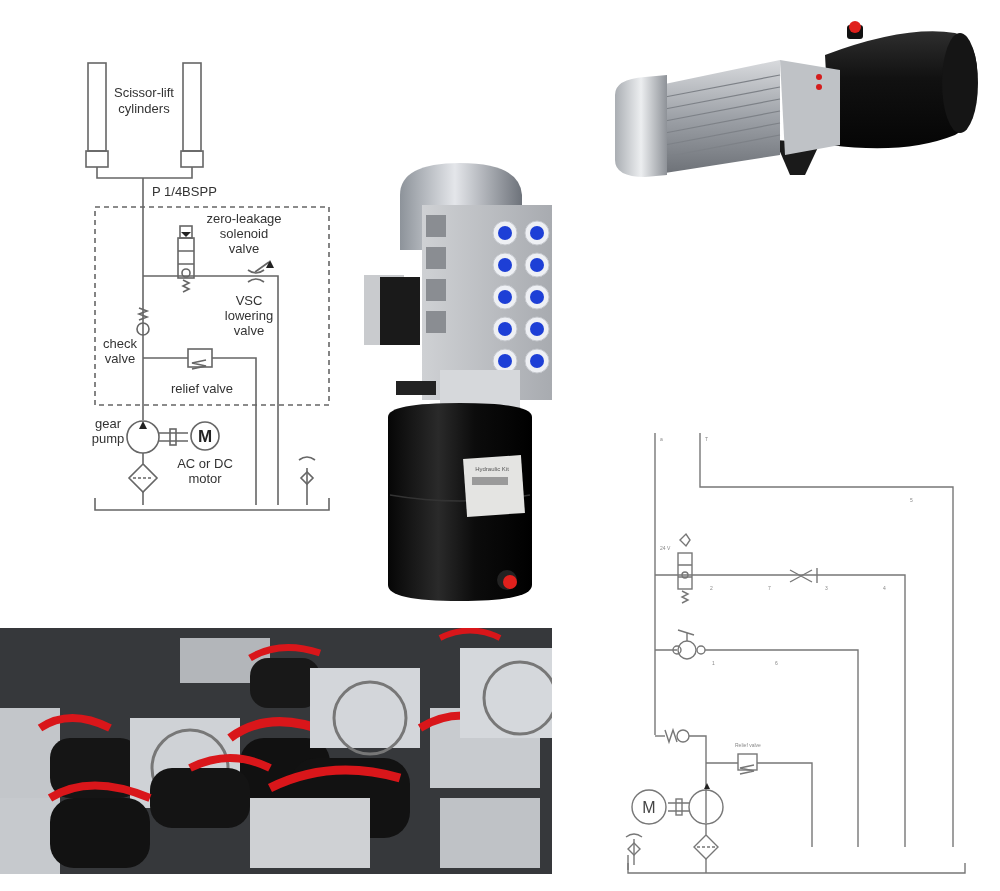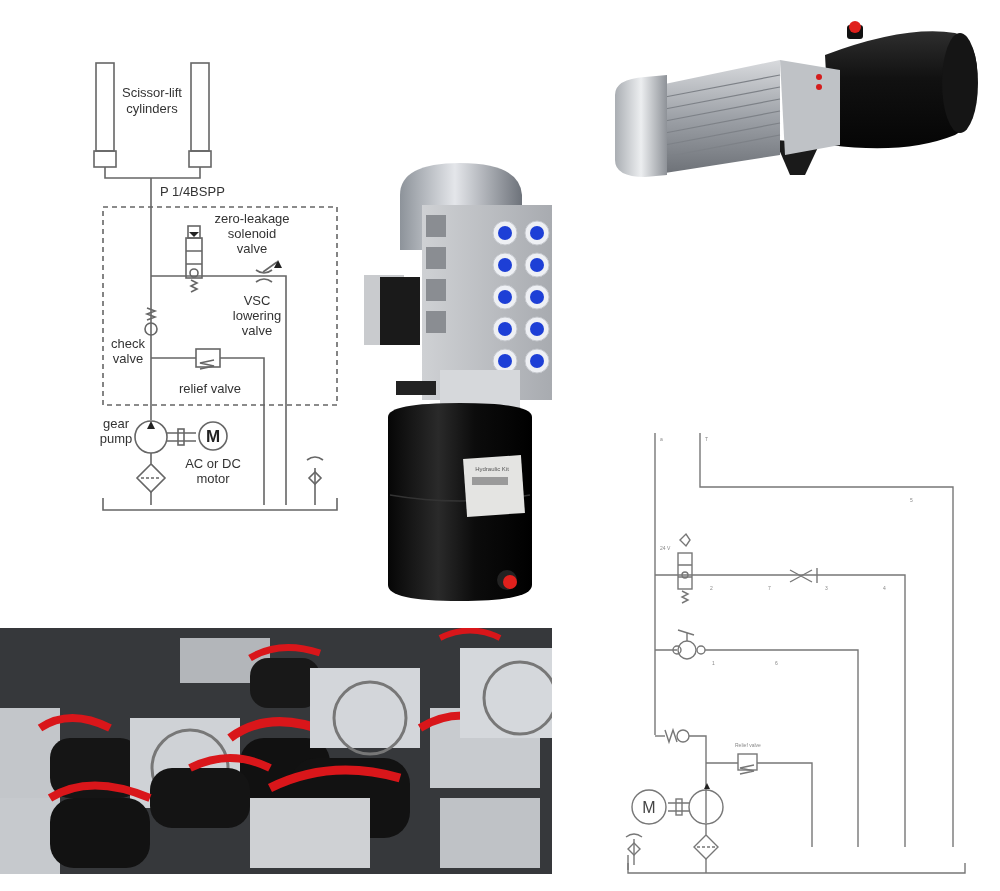--- a/index.html
+++ b/index.html
@@ -5,21 +5,21 @@
   html,body{margin:0;padding:0;background:#ffffff;}
   body{width:1000px;height:891px;position:relative;overflow:hidden;font-family:"Liberation Sans",sans-serif;}
   .abs{position:absolute;}
   svg{display:block;}
   .lbl{font-family:"Liberation Sans",sans-serif;font-size:13px;fill:#333;}
   .tiny{font-family:"Liberation Sans",sans-serif;font-size:5px;fill:#888;}
 </style>
 </head>
 <body>
 
-<div class="abs" style="left:12px;top:0;width:300px;height:520px;padding-left:48px;">
+<div class="abs" style="left:4px;top:0;width:300px;height:520px;padding-left:48px;">
 <svg width="300" height="520" viewBox="0 0 300 520">
   <g stroke="#666" stroke-width="1.6" fill="none">
 
     <rect x="36" y="63" width="18" height="88"></rect>
     <rect x="34" y="151" width="22" height="16"></rect>
     <rect x="131" y="63" width="18" height="88"></rect>
     <rect x="129" y="151" width="22" height="16"></rect>
     <path d="M45 167 V178 H140 V167"></path>
 
     <path d="M91 178 V420"></path>

